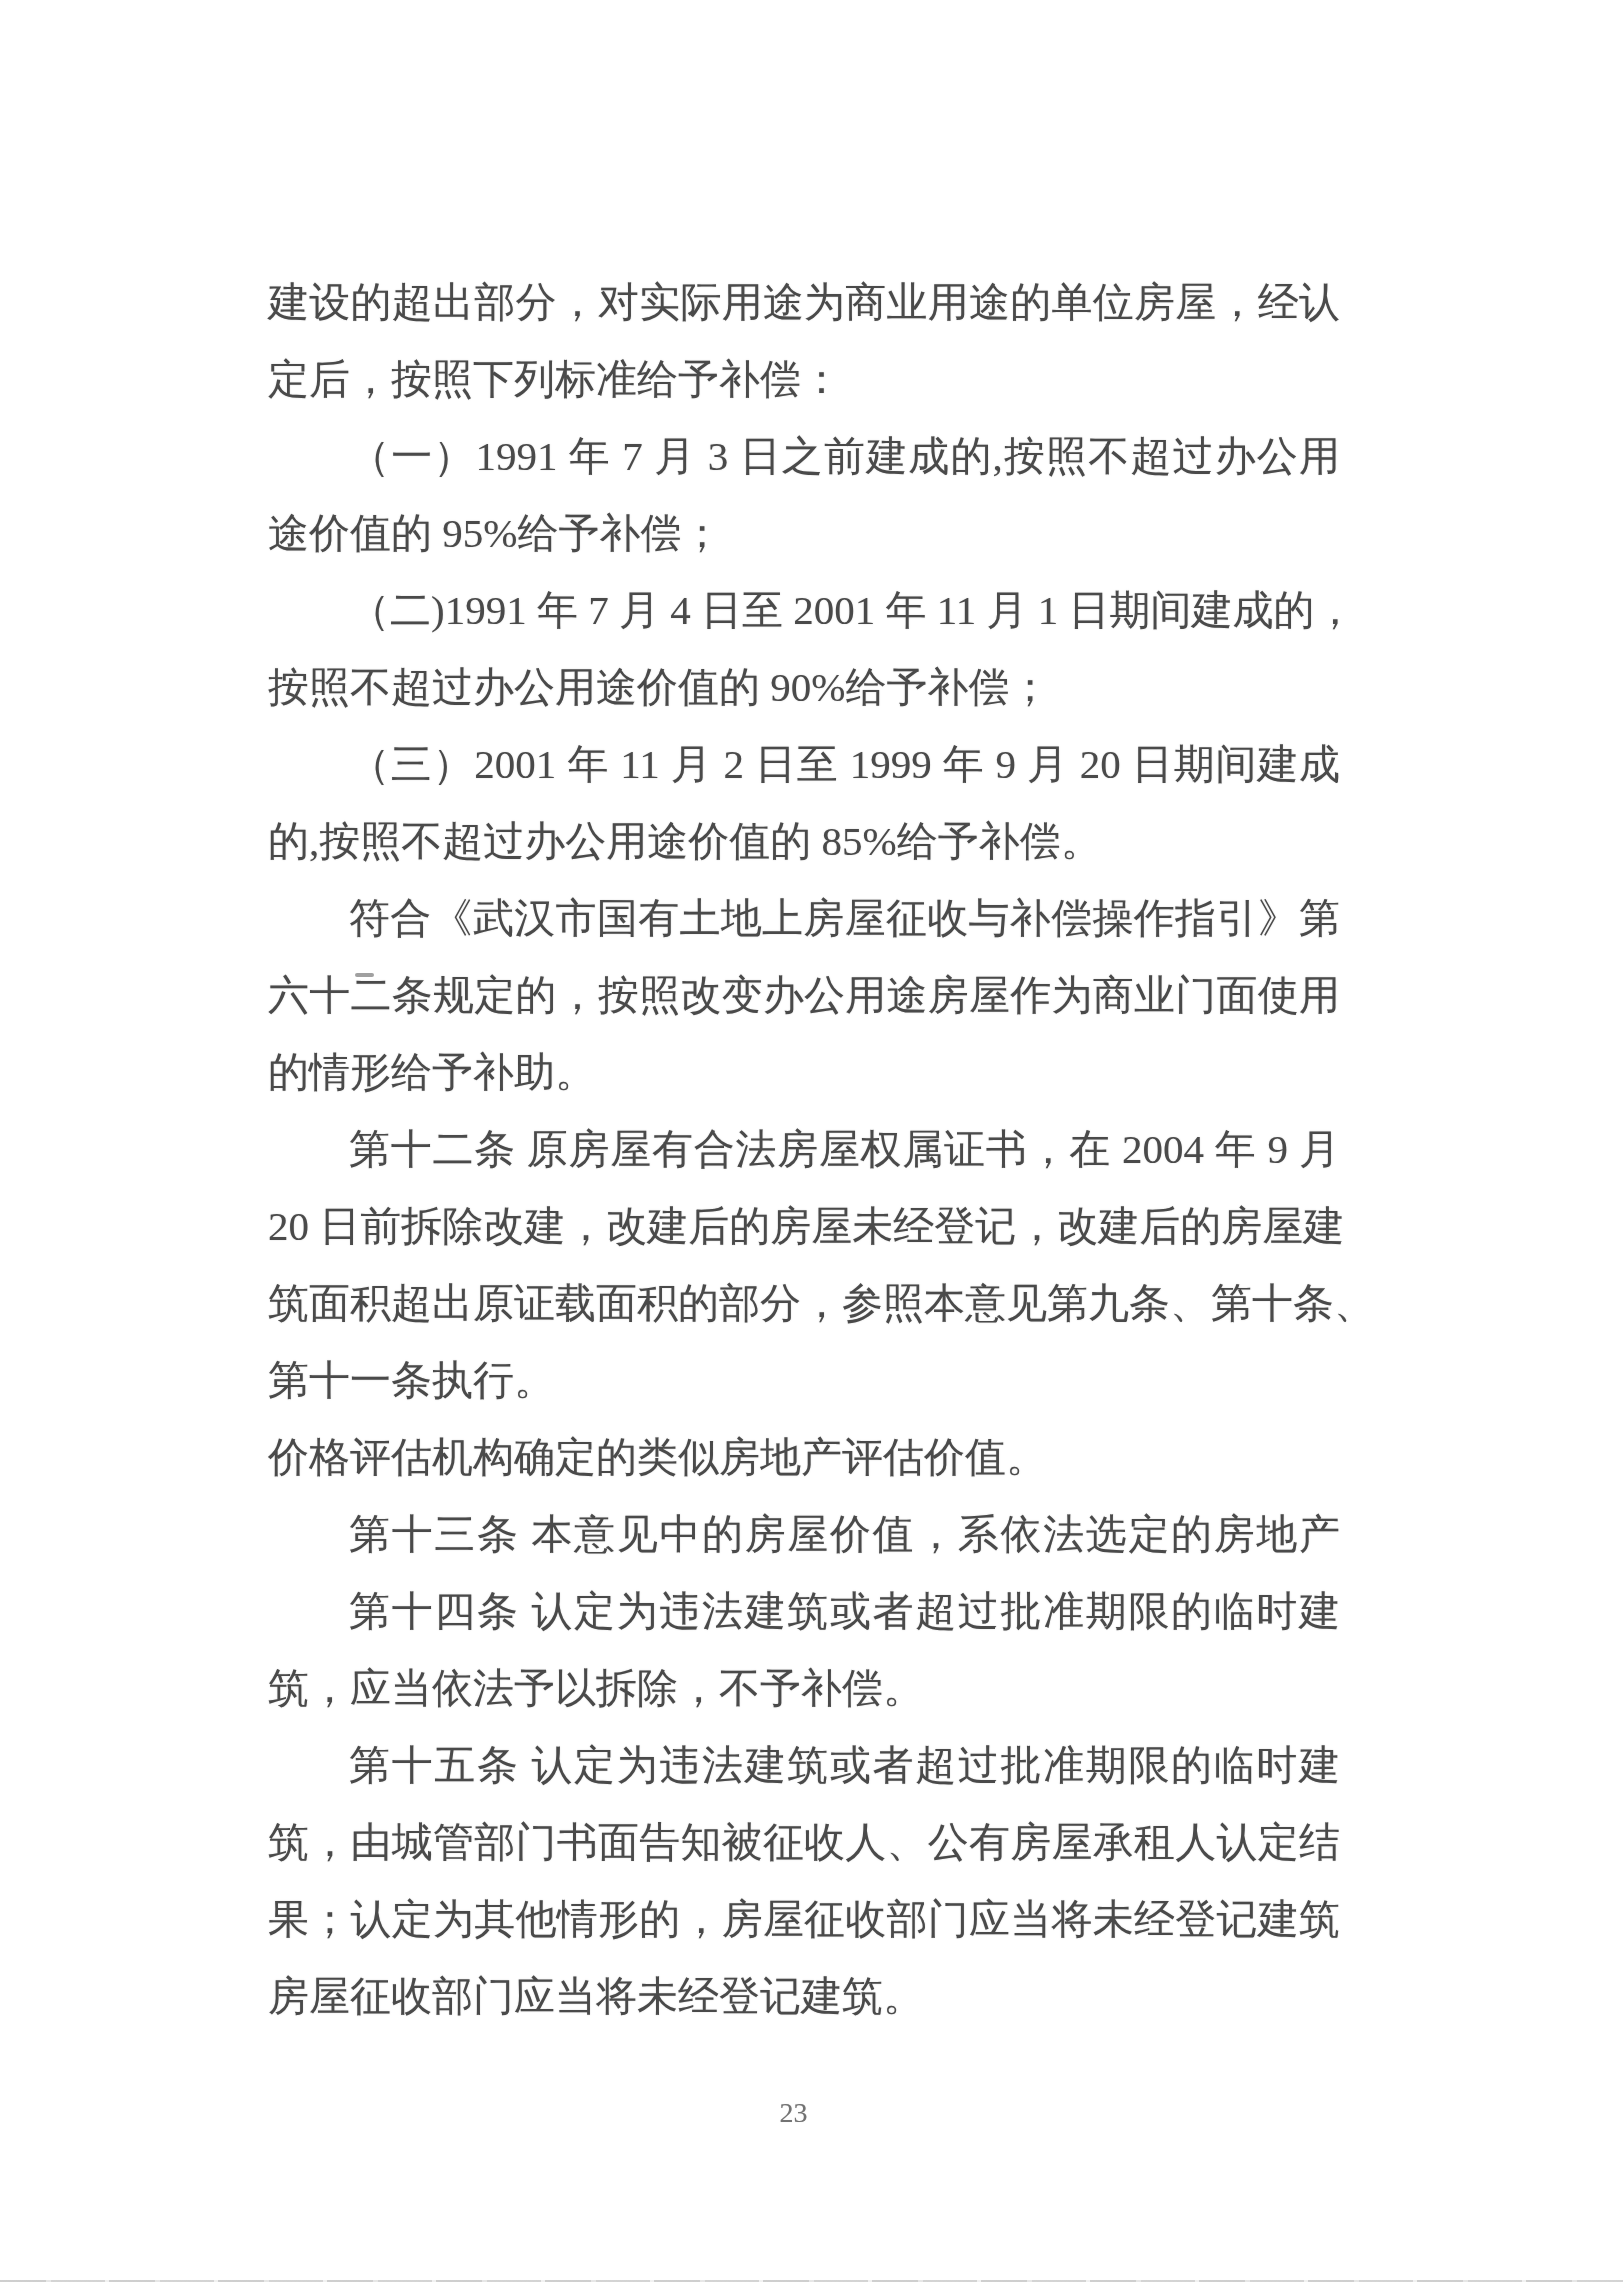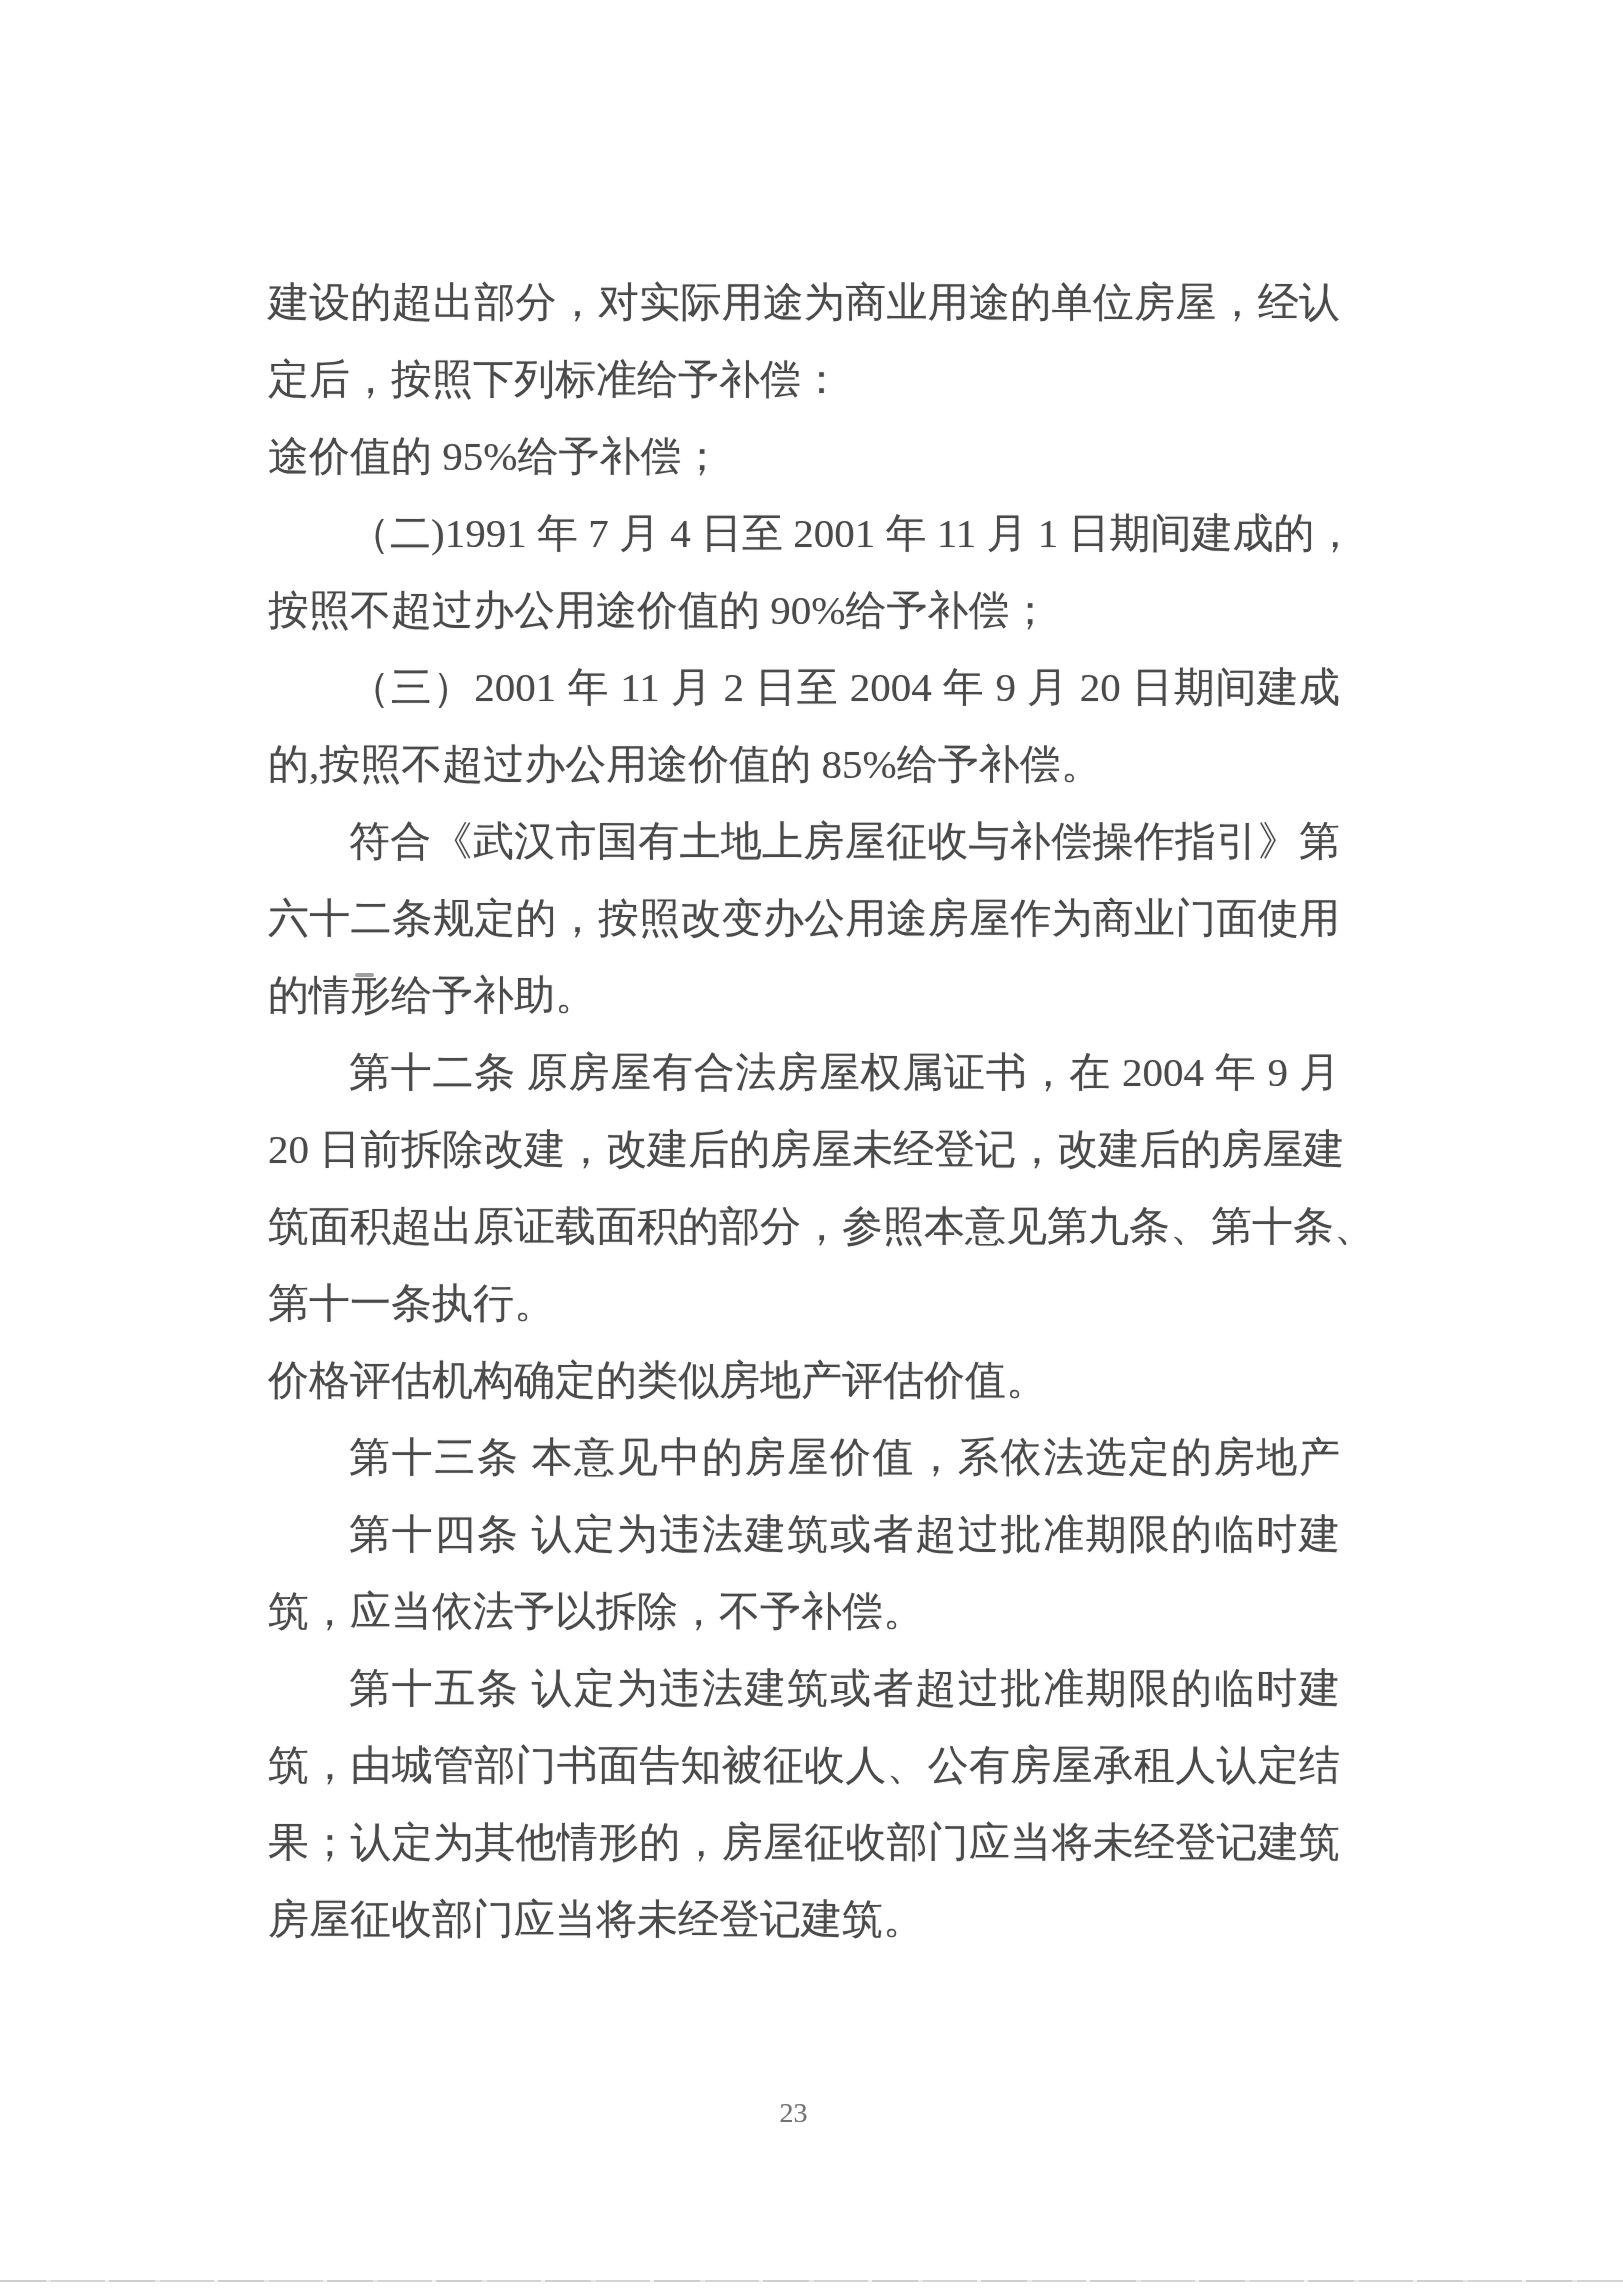--- a/index.html
+++ b/index.html
@@ -70,24 +70,25 @@
   }
 </style>
 </head>
 <body>
 
 <div class="page">
 
   <div class="text-block">
     <div class="line">建设的超出部分，对实际用途为商业用途的单位房屋，经认</div>
     <div class="line e">定后，按照下列标准给予补偿：</div>
+    <div class="line i">（一）1991 年 7 月 3 日之前建成的,按照不超过办公用</div>
     <div class="line e">途价值的 95%给予补偿；</div>
     <div class="line i">（二)1991 年 7 月 4 日至 2001 年 11 月 1 日期间建成的，</div>
     <div class="line e">按照不超过办公用途价值的 90%给予补偿；</div>
-    <div class="line i">（三）2001 年 11 月 2 日至 2004 年 9 月 20 日期间建成</div>
+    <div class="line i">（三）2001 年 11 月 2 日至 1999 年 9 月 20 日期间建成</div>
     <div class="line e">的,按照不超过办公用途价值的 85%给予补偿。</div>
     <div class="line i">符合《武汉市国有土地上房屋征收与补偿操作指引》第</div>
     <div class="line">六十二条规定的，按照改变办公用途房屋作为商业门面使用</div>
     <div class="line e">的情形给予补助。</div>
     <div class="line i">第十二条 原房屋有合法房屋权属证书，在 2004 年 9 月</div>
     <div class="line">20 日前拆除改建，改建后的房屋未经登记，改建后的房屋建</div>
     <div class="line">筑面积超出原证载面积的部分，参照本意见第九条、第十条、</div>
     <div class="line e">第十一条执行。</div>
     <div class="line e">价格评估机构确定的类似房地产评估价值。</div>
     <div class="line i">第十三条 本意见中的房屋价值，系依法选定的房地产</div>

